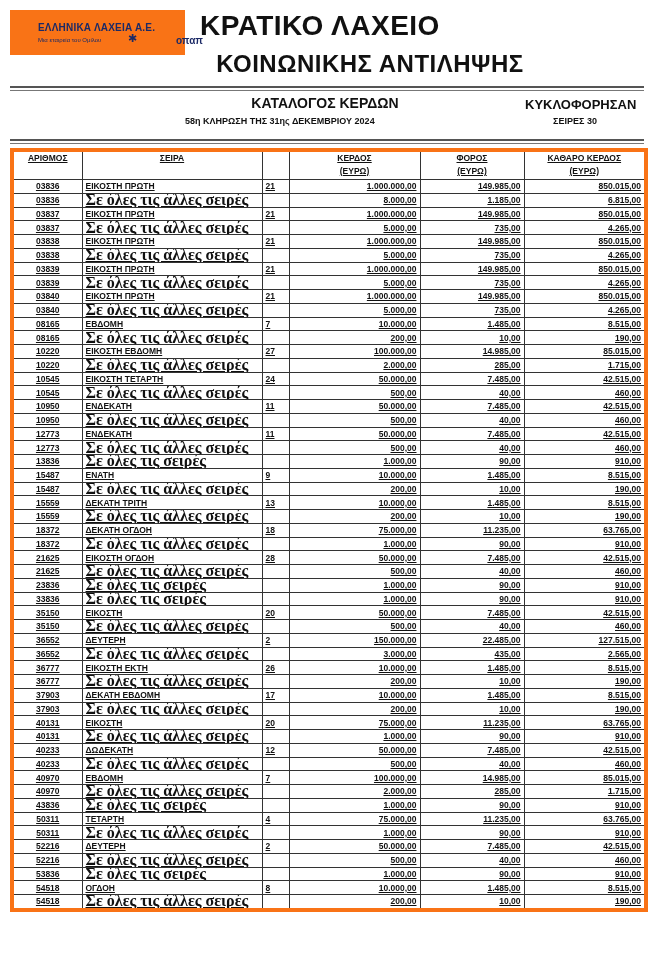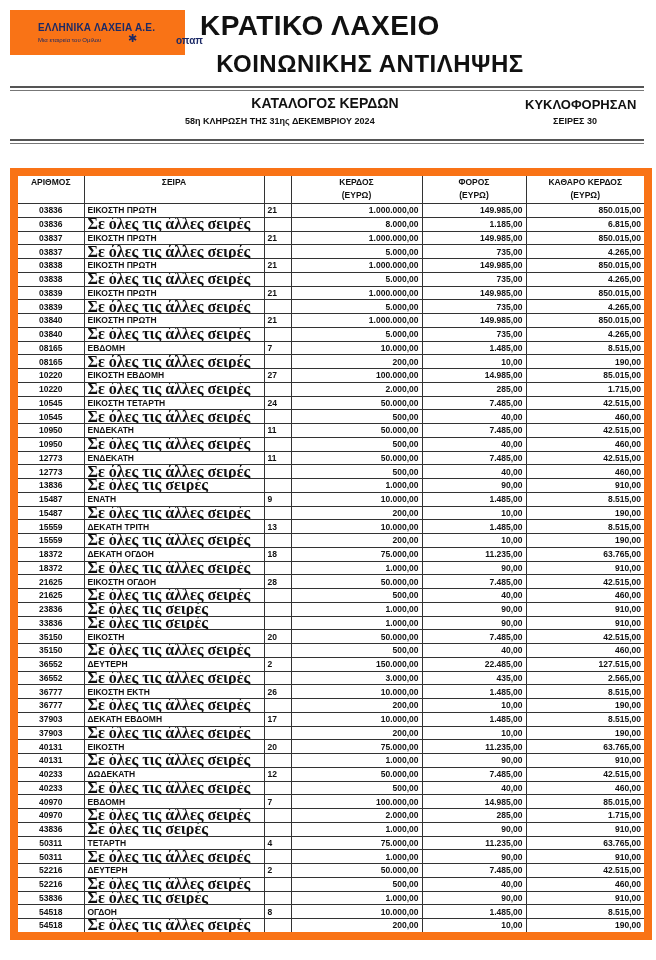--- a/index.html
+++ b/index.html
@@ -11,21 +11,21 @@
   .logo-brand { position: absolute; left: 129px; top: 25px; font-size: 10px; font-weight: bold; color: #1c2a66; margin-left: 37px; }
   .title1 { position: absolute; left: 200px; top: 10px; width: 260px; font-size: 28px; font-weight: bold; letter-spacing: 0.5px; white-space: nowrap; }
   .title2 { position: absolute; left: 170px; top: 50px; width: 400px; text-align: center; font-size: 24px; font-weight: bold; letter-spacing: 0.5px; white-space: nowrap; }
   .rule { position: absolute; left: 10px; width: 634px; height: 2px; border-top: 2px solid #555; border-bottom: 1px solid #777; }
   .rule1 { top: 86px; }
   .rule2 { top: 139px; }
   .subtitle { position: absolute; left: 200px; top: 95px; width: 250px; text-align: center; font-size: 14px; font-weight: bold; white-space: nowrap; }
   .draw-line { position: absolute; left: 185px; top: 116px; width: 280px; text-align: left; font-size: 9px; font-weight: bold; white-space: nowrap; }
   .circ-label { position: absolute; left: 525px; top: 97px; width: 100px; text-align: center; font-size: 13px; font-weight: bold; white-space: nowrap; }
   .circ-value { position: absolute; left: 525px; top: 116px; width: 100px; text-align: center; font-size: 9px; font-weight: bold; white-space: nowrap; }
-  table.prizes { position: absolute; left: 10px; top: 168px; width: 634px; border-collapse: collapse; table-layout: fixed; border: 8px solid #f97316; }
+  table.prizes { position: absolute; left: 10px; top: 148px; width: 634px; border-collapse: collapse; table-layout: fixed; border: 4px solid #f97316; text-decoration: underline; }
   table.prizes th, table.prizes td { border: 1px solid #333; padding: 0 3px; font-size: 8.5px; font-weight: bold; white-space: nowrap; overflow: hidden; }
   table.prizes th { height: 27px; vertical-align: top; text-align: center; font-size: 8.5px; line-height: 13px; }
   table.prizes td { height: 12.75px; line-height: 12px; }
   td.num { text-align: center; }
   td.series { text-align: left; }
   td.series.others { font-family: "Liberation Serif", serif; font-size: 16px; }
   td.ord { text-align: left; font-weight: normal; font-size: 10px; }
   td.money { text-align: right; }
 </style>
 </head>

